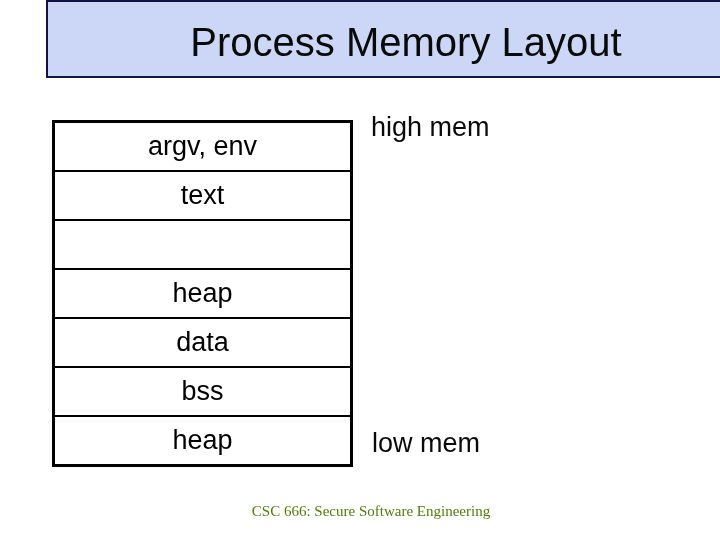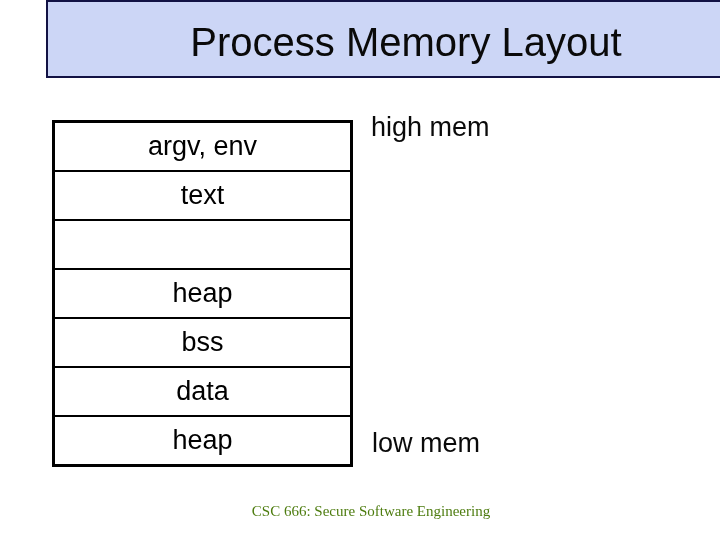--- a/index.html
+++ b/index.html
@@ -105,24 +105,24 @@
     <div class="memory-row">
       <span>text</span>
     </div>
     <div class="memory-row">
       <span></span>
     </div>
     <div class="memory-row">
       <span>heap</span>
     </div>
     <div class="memory-row">
-      <span>bss</span>
+      <span>data</span>
     </div>
     <div class="memory-row">
-      <span>data</span>
+      <span>bss</span>
     </div>
     <div class="memory-row">
       <span>heap</span>
     </div>
   </div>
 
   <div class="mem-pointer-label high">high mem</div>
 
   <div class="mem-pointer-label low">low mem</div>
 

